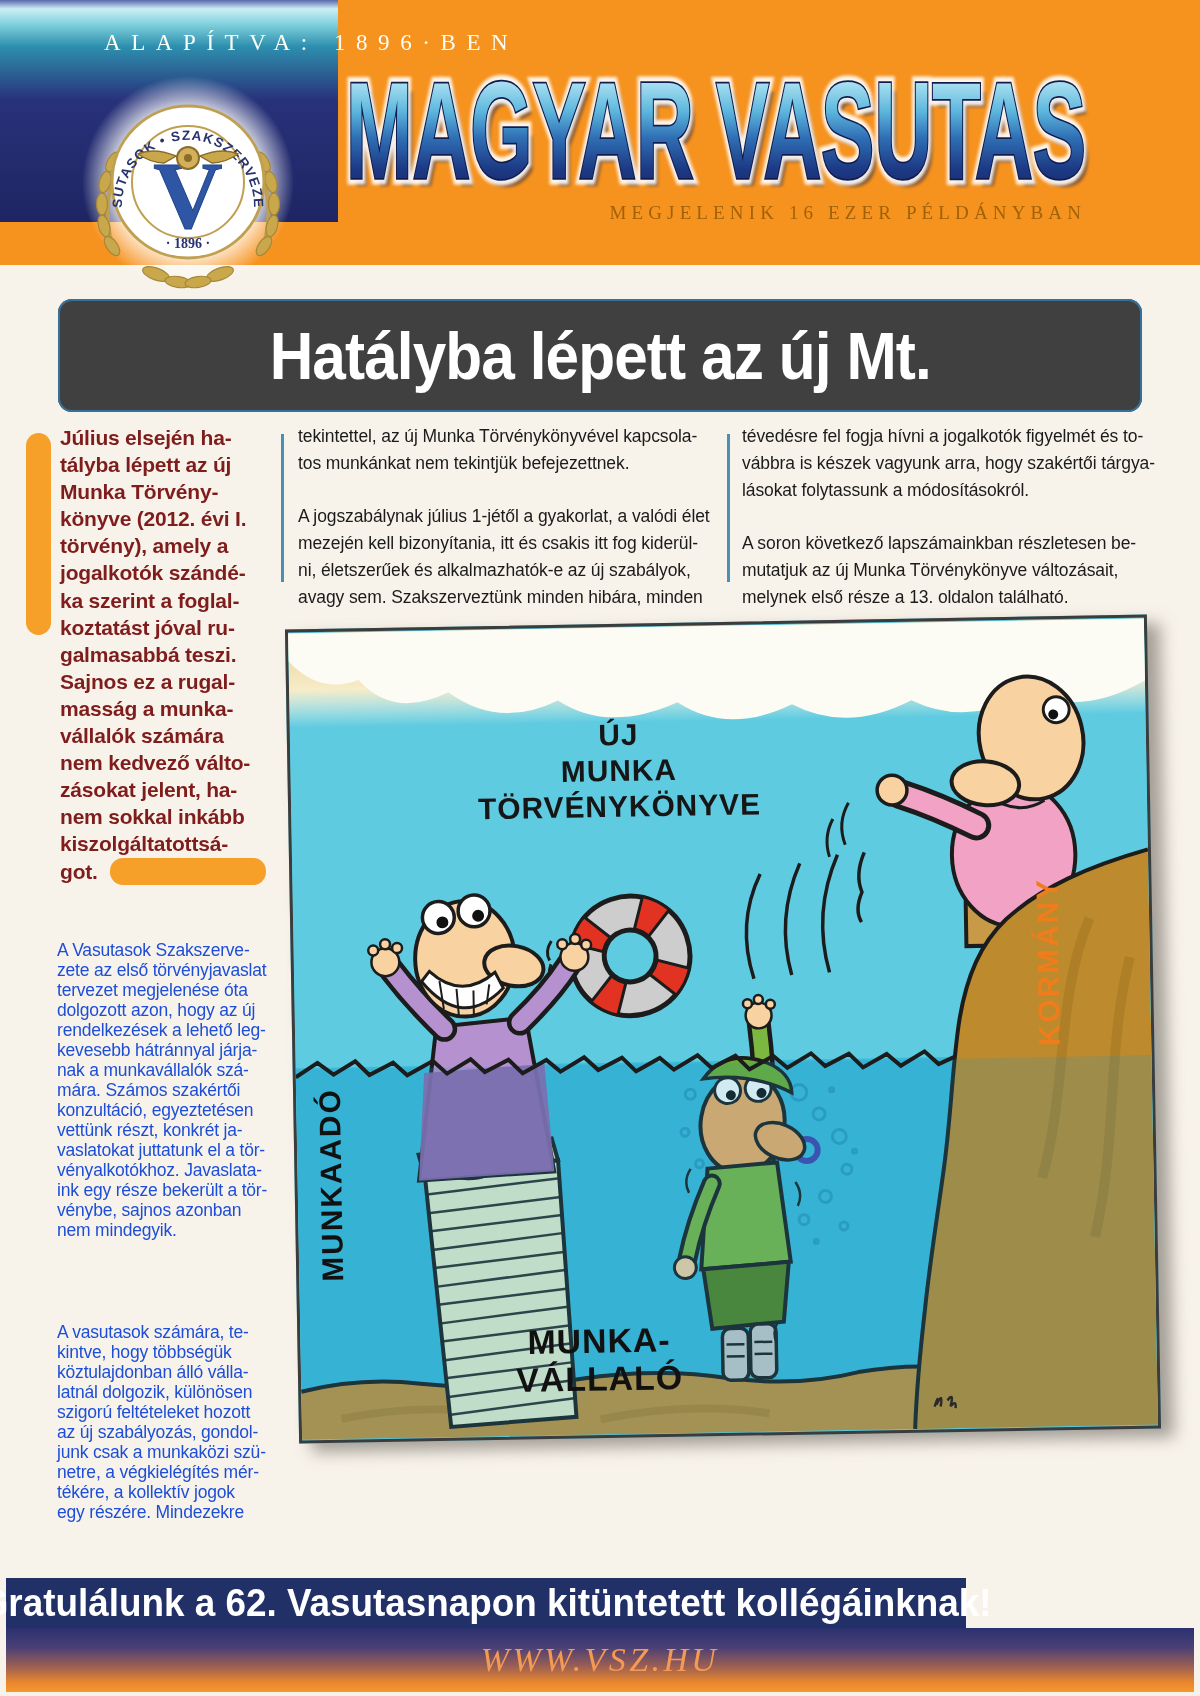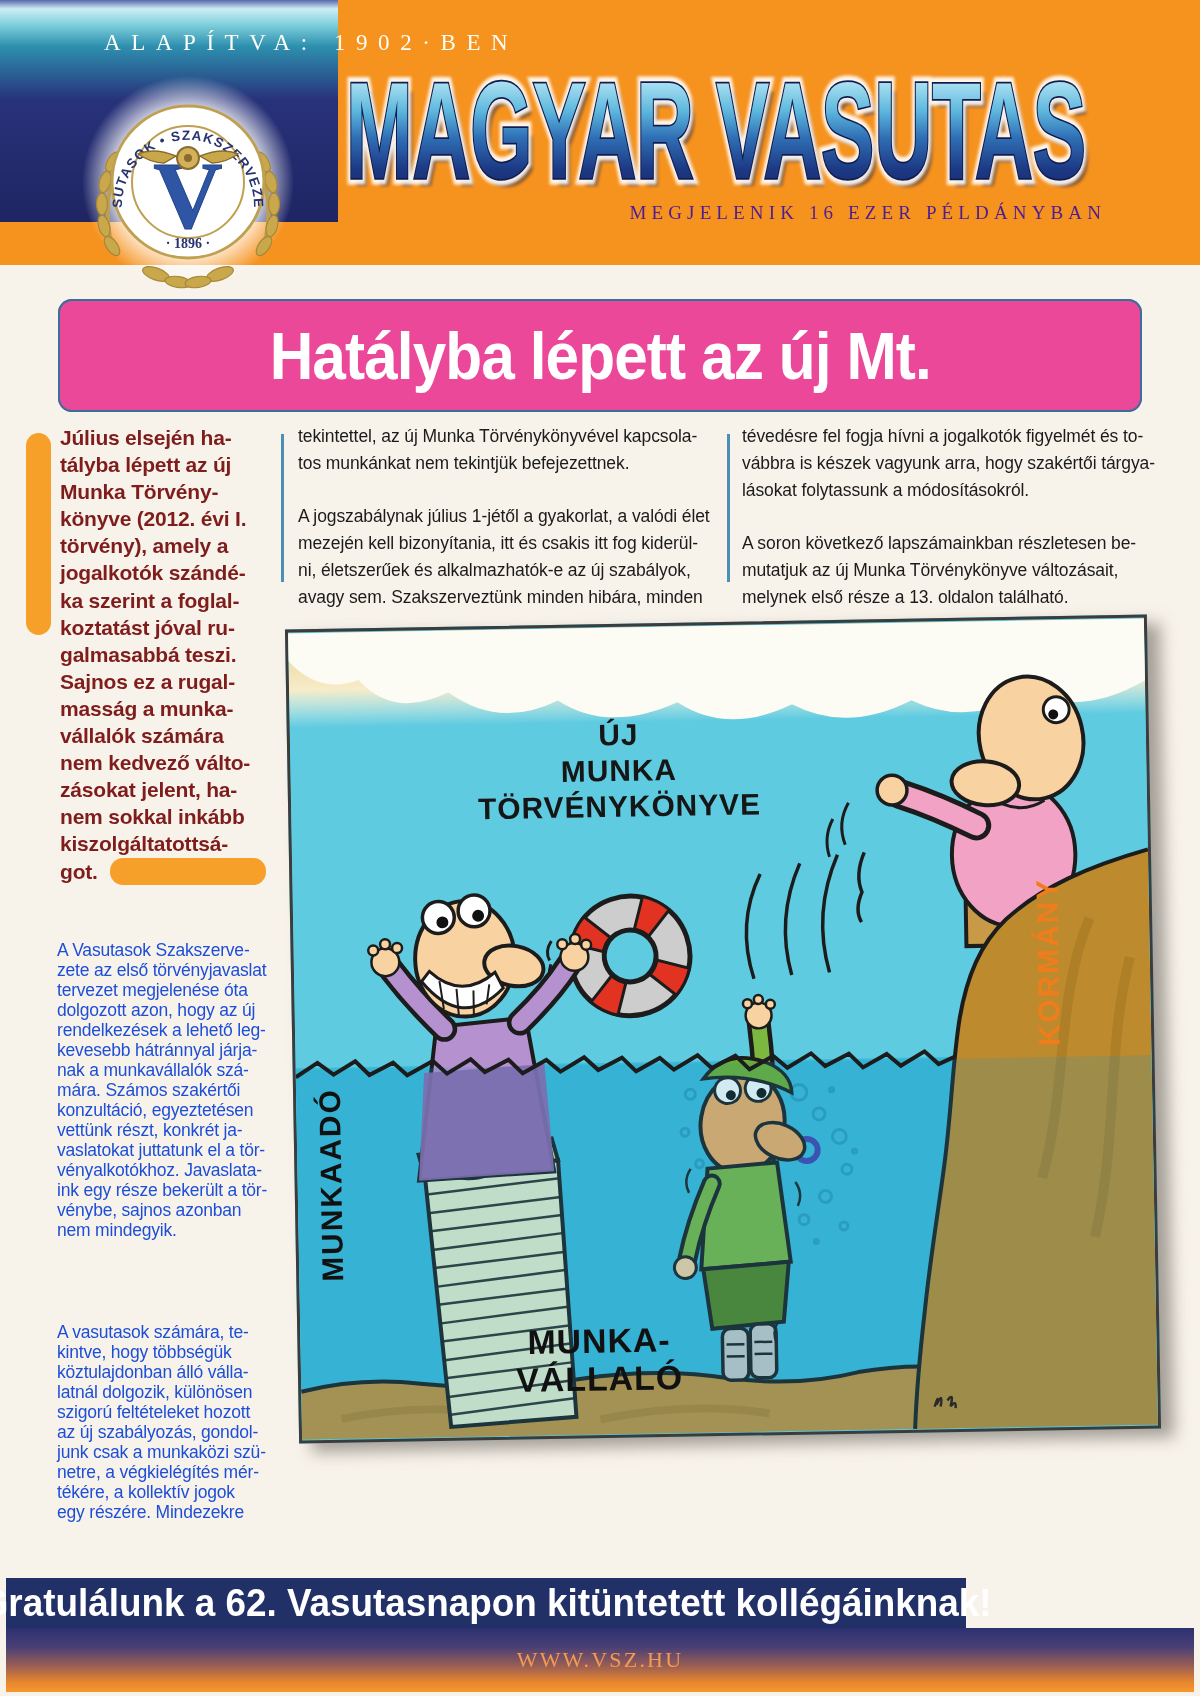--- a/index.html
+++ b/index.html
@@ -10,26 +10,26 @@
   
   .header-orange{position:absolute;left:0;top:0;width:1200px;height:265px;background:#f6921e;}
   .header-blue{position:absolute;left:0;top:0;width:338px;height:222px;
     background:linear-gradient(180deg,#5a68ac 0%,#cdeef4 4%,#7fd0dc 11%,#2d8fae 21%,#28327a 45%,#1f2563 100%);}
   .founded-line{position:absolute;left:104px;top:30px;width:460px;color:#fdfdf8;
     font-family:"Liberation Serif",serif;font-size:23px;letter-spacing:0.46em;white-space:nowrap;}
   .issue-line{position:absolute;left:583px;top:29px;width:510px;color:#d9e7f0;
     font-family:"Liberation Serif",serif;font-size:25px;letter-spacing:0.06em;white-space:nowrap;}
   .masthead-wrap{position:absolute;left:338px;top:50px;width:756px;height:162px;}
   .circulation-line{position:absolute;left:608px;top:202px;width:478px;text-align:right;
-    color:#4c1d95;font-family:"Liberation Serif",serif;font-size:19px;letter-spacing:0.27em;white-space:nowrap;margin-left:20px;}
+    color:#a16207;font-family:"Liberation Serif",serif;font-size:19px;letter-spacing:0.27em;white-space:nowrap;}
   .logo-wrap{position:absolute;left:60px;top:58px;width:256px;height:244px;}
 
   
   .headline-banner{position:absolute;left:58px;top:299px;width:1084px;height:113px;
-    background:#ec4899;border-radius:14px;display:flex;align-items:center;justify-content:center;
+    background:#404040;border-radius:14px;display:flex;align-items:center;justify-content:center;
     box-shadow:inset 0 0 0 2px #35719a;}
   .headline-text{display:inline-block;color:#ffffff;font-weight:bold;font-size:67px;
     transform:scaleX(0.9);white-space:nowrap;letter-spacing:-1px;}
 
   
   .lead-bar{position:absolute;left:26px;top:433px;width:25px;height:202px;border-radius:13px;background:#f6a02a;}
   .lead-par{position:absolute;left:60px;top:424px;color:#7f1d1d;font-weight:bold;
     font-size:21px;line-height:27.1px;white-space:pre;letter-spacing:-0.2px;}
   .lead-end-pill{position:absolute;left:110px;top:858px;width:156px;height:27px;border-radius:13px;background:#f6a02a;}
   .bodytext{color:#1d4ed8;font-size:17.5px;line-height:20px;white-space:pre;position:absolute;letter-spacing:-0.2px;}
@@ -49,31 +49,31 @@
   .cartoon svg{display:block;}
 
   
   .congrats-banner{position:absolute;left:6px;top:1578px;width:960px;height:50px;background:#223068;
     display:flex;align-items:center;justify-content:center;}
   .congrats-text{color:#ffffff;font-weight:bold;font-size:38px;white-space:nowrap;
     display:inline-block;transform:scaleX(0.97);}
   .bottom-bar{position:absolute;left:6px;top:1628px;width:1188px;height:64px;
     background:linear-gradient(180deg,#2b3170 0%,#4a3f76 30%,#9c5f53 60%,#e8862d 85%,#f5982f 100%);
     display:flex;align-items:center;justify-content:center;gap:20px;}
-  .site-text{color:#f49a52;font-family:"Liberation Serif",serif;font-size:22px;letter-spacing:0.10em;white-space:nowrap;}
+  .site-text{color:#f49a52;font-family:"Liberation Serif",serif;font-size:34px;letter-spacing:0.10em;white-space:nowrap;font-style:italic;}
   .tagline-text{color:#f6f3ea;font-family:"Liberation Serif",serif;font-size:34px;letter-spacing:0.04em;white-space:nowrap;}
 </style>
 </head>
 <body>
 
 <div id="page">
 
   <div class="header-orange"></div>
   <div class="header-blue"></div>
-  <div class="founded-line">ALAPÍTVA: 1902·BEN</div>
+  <div class="founded-line">ALAPÍTVA: 1896·BEN</div>
 
   <div class="masthead-wrap">
     <svg width="756" height="162" viewBox="0 0 756 162">
       <defs>
         <linearGradient id="mg" x1="0" y1="0" x2="0" y2="1">
           <stop offset="0" stop-color="#f2fbfd"></stop>
             <stop offset="0.18" stop-color="#aee3f2"></stop>
           <stop offset="0.38" stop-color="#5cb6dd"></stop>
             <stop offset="0.55" stop-color="#2f6fb5"></stop>
           <stop offset="0.75" stop-color="#1d3a85"></stop>

